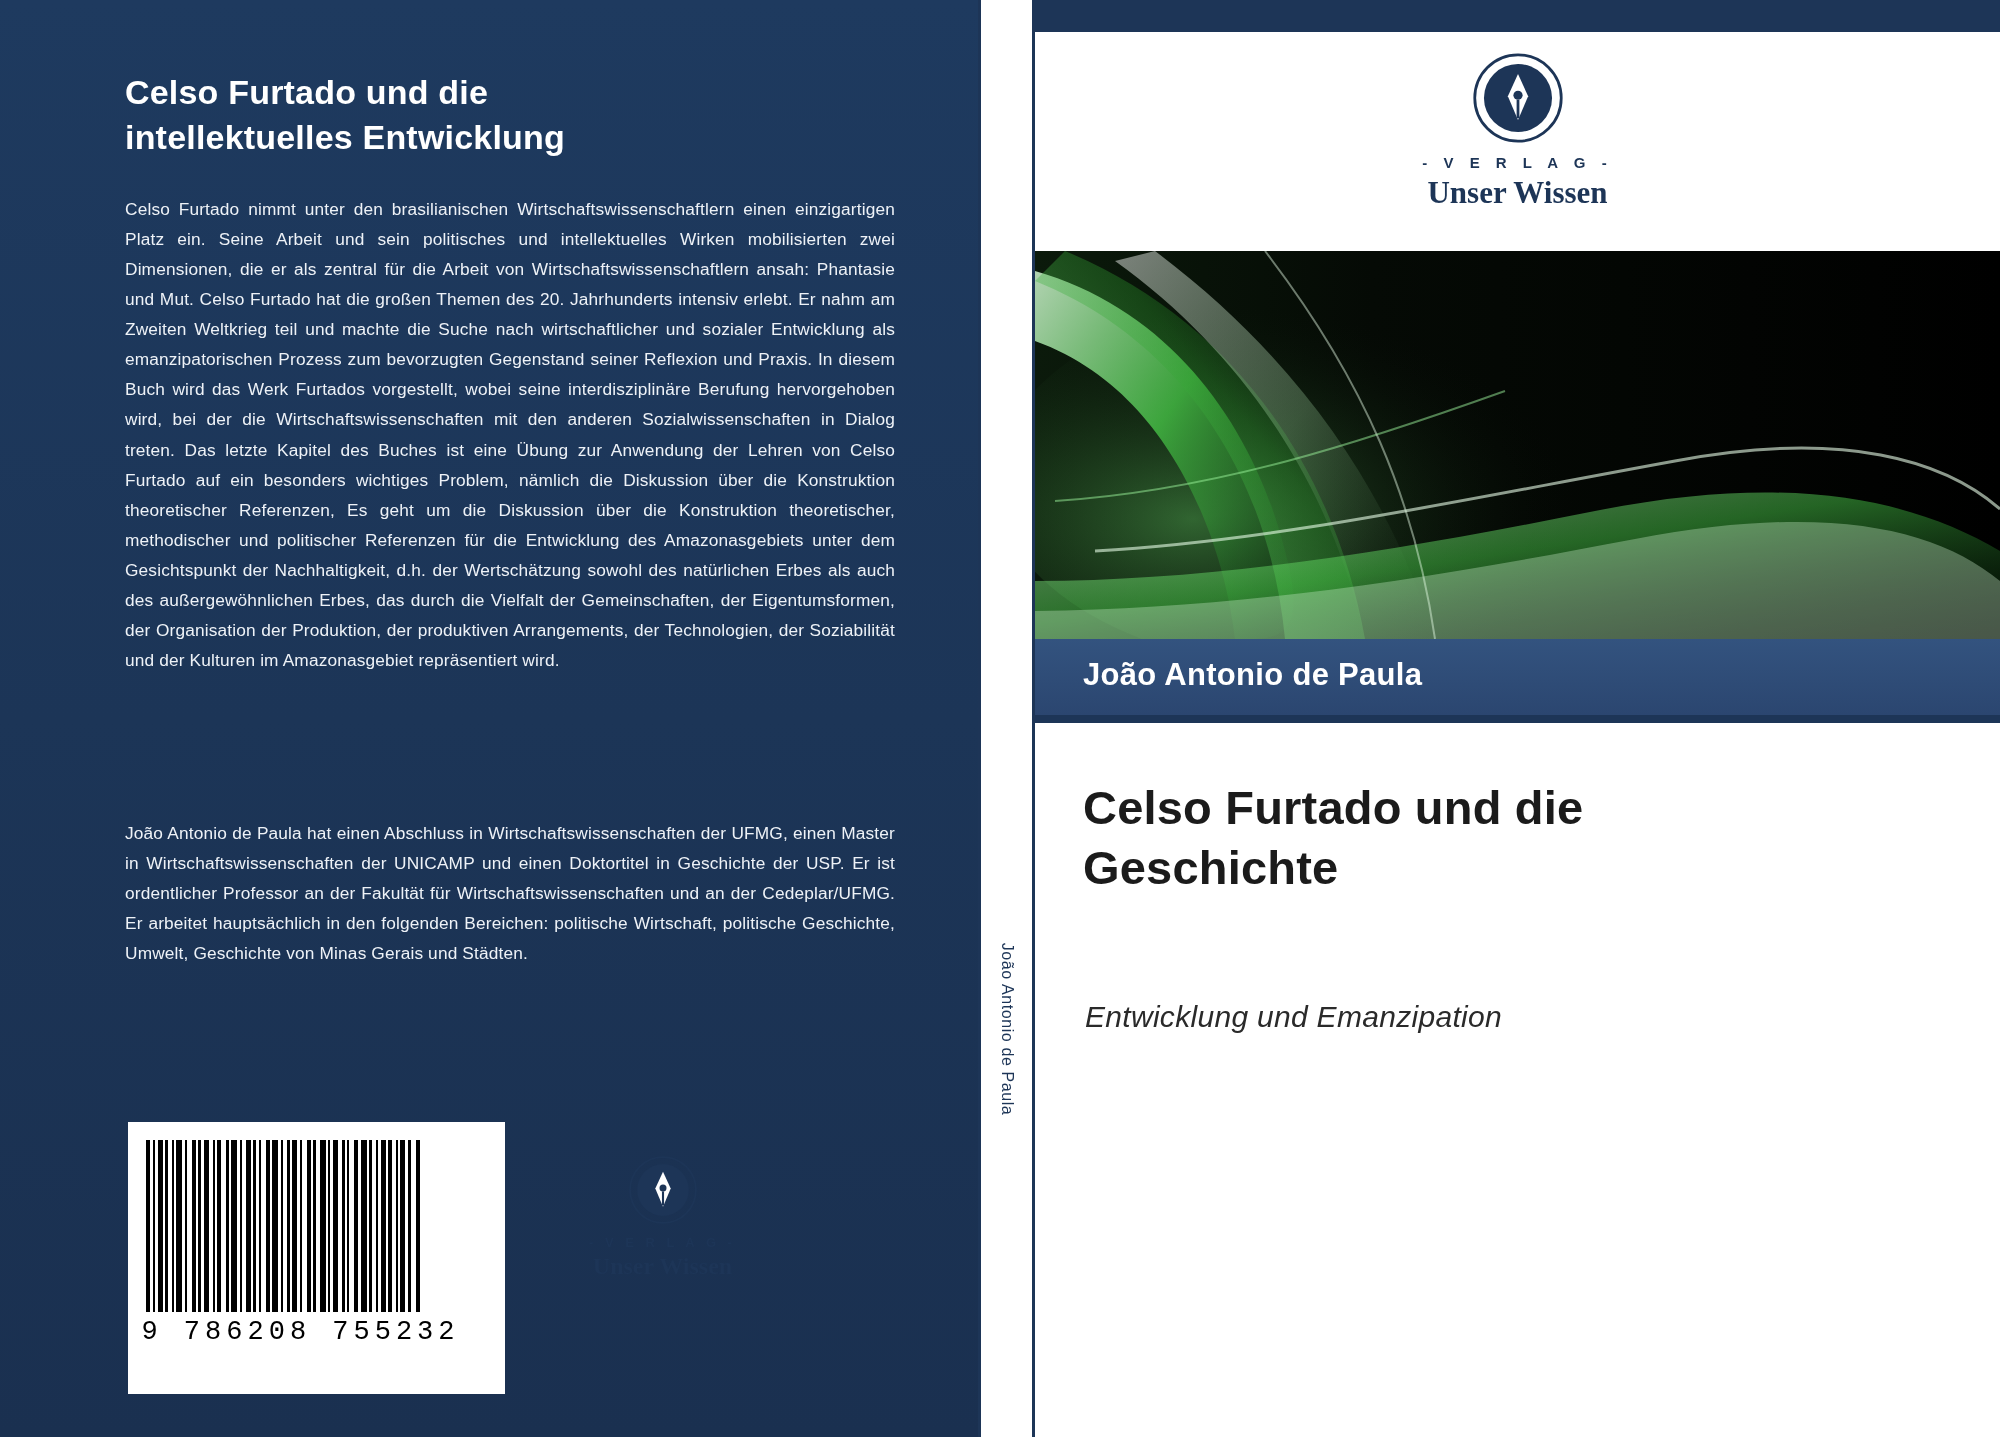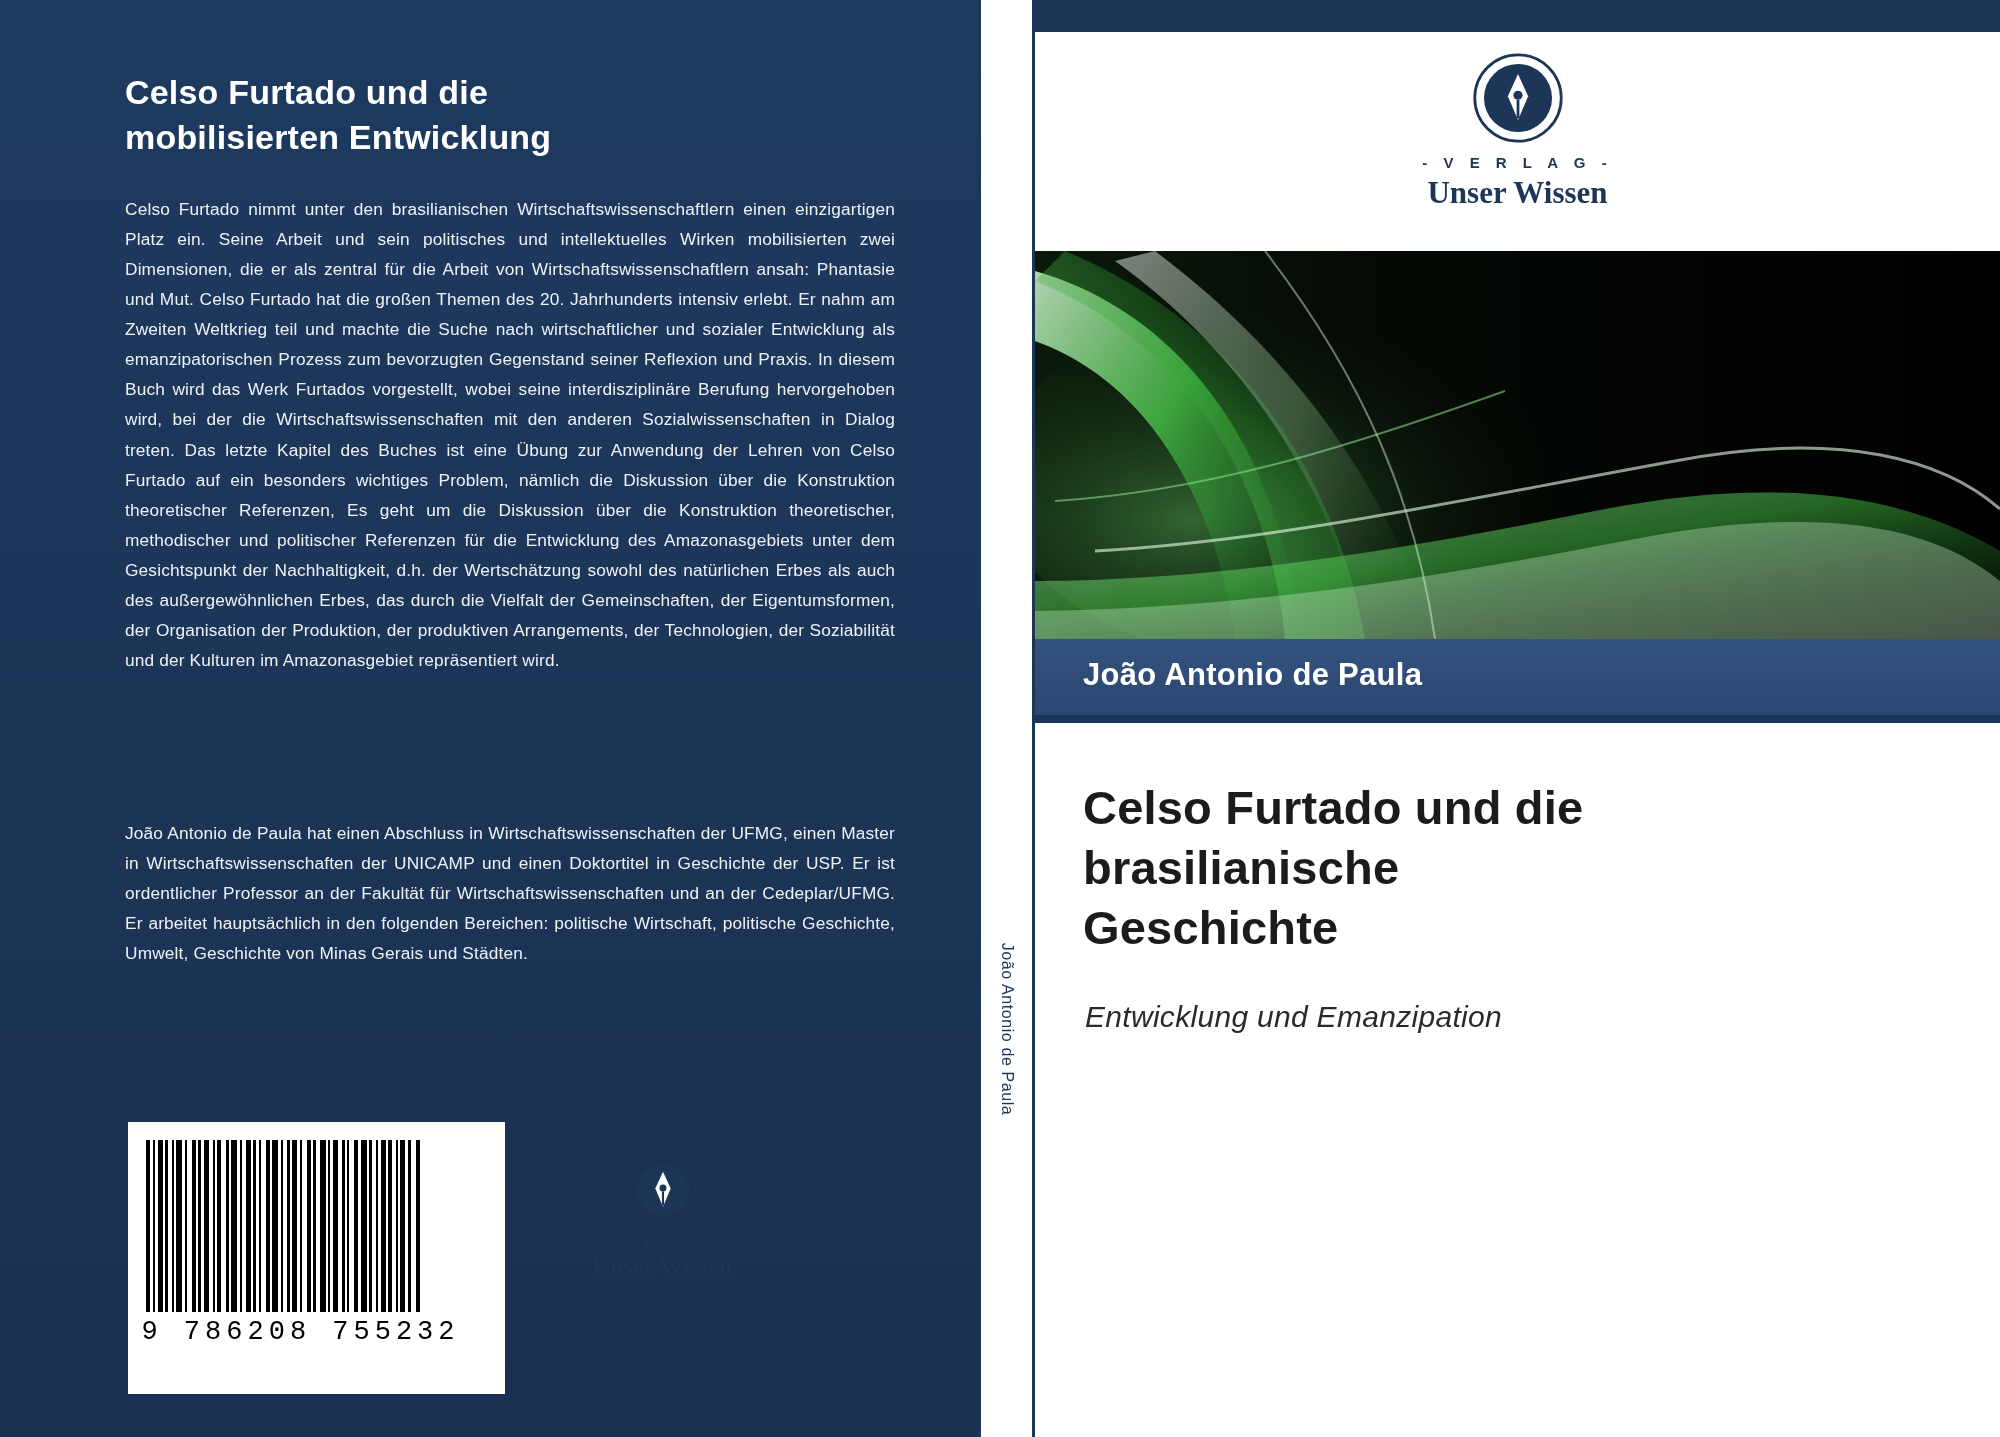--- a/index.html
+++ b/index.html
@@ -258,21 +258,21 @@
 </head>
 <body>
 
 <div class="cover">
 
   <div class="back-cover">
 
     <div class="back-inner">
       <h1 class="back-title">
         <span>Celso Furtado und die</span><br>
-        <span>mobilisierten Entwicklung</span>
+        <span>intellektuelles Entwicklung</span>
       </h1>
       <p class="back-blurb">Celso Furtado nimmt unter den brasilianischen Wirtschaftswissenschaftlern einen einzigartigen Platz ein. Seine Arbeit und sein politisches und intellektuelles Wirken mobilisierten zwei Dimensionen, die er als zentral für die Arbeit von Wirtschaftswissenschaftlern ansah: Phantasie und Mut. Celso Furtado hat die großen Themen des 20. Jahrhunderts intensiv erlebt. Er nahm am Zweiten Weltkrieg teil und machte die Suche nach wirtschaftlicher und sozialer Entwicklung als emanzipatorischen Prozess zum bevorzugten Gegenstand seiner Reflexion und Praxis. In diesem Buch wird das Werk Furtados vorgestellt, wobei seine interdisziplinäre Berufung hervorgehoben wird, bei der die Wirtschaftswissenschaften mit den anderen Sozialwissenschaften in Dialog treten. Das letzte Kapitel des Buches ist eine Übung zur Anwendung der Lehren von Celso Furtado auf ein besonders wichtiges Problem, nämlich die Diskussion über die Konstruktion theoretischer Referenzen, Es geht um die Diskussion über die Konstruktion theoretischer, methodischer und politischer Referenzen für die Entwicklung des Amazonasgebiets unter dem Gesichtspunkt der Nachhaltigkeit, d.h. der Wertschätzung sowohl des natürlichen Erbes als auch des außergewöhnlichen Erbes, das durch die Vielfalt der Gemeinschaften, der Eigentumsformen, der Organisation der Produktion, der produktiven Arrangements, der Technologien, der Soziabilität und der Kulturen im Amazonasgebiet repräsentiert wird.</p>
     </div>
 
     <div class="back-bio">João Antonio de Paula hat einen Abschluss in Wirtschaftswissenschaften der UFMG, einen Master in Wirtschaftswissenschaften der UNICAMP und einen Doktortitel in Geschichte der USP. Er ist ordentlicher Professor an der Fakultät für Wirtschaftswissenschaften und an der Cedeplar/UFMG. Er arbeitet hauptsächlich in den folgenden Bereichen: politische Wirtschaft, politische Geschichte, Umwelt, Geschichte von Minas Gerais und Städten.</div>
 
     <div class="barcode-box">
       <div class="barcode-bars">
         <i style="width:4px"></i>
           <i style="width:3px;background:#fff"></i>
@@ -436,20 +436,19 @@
       </svg>
     </div>
 
     <div class="author-band">
       <span>João Antonio de Paula</span>
     </div>
     <div class="band-rule"></div>
 
     <div class="front-title">
       <div>Celso Furtado und die</div>
-      <div>brasilianische</div>
       <div>Geschichte</div>
     </div>
 
     <div class="front-subtitle">Entwicklung und Emanzipation</div>
   </div>
 
 </div>
 
 </body></html>

